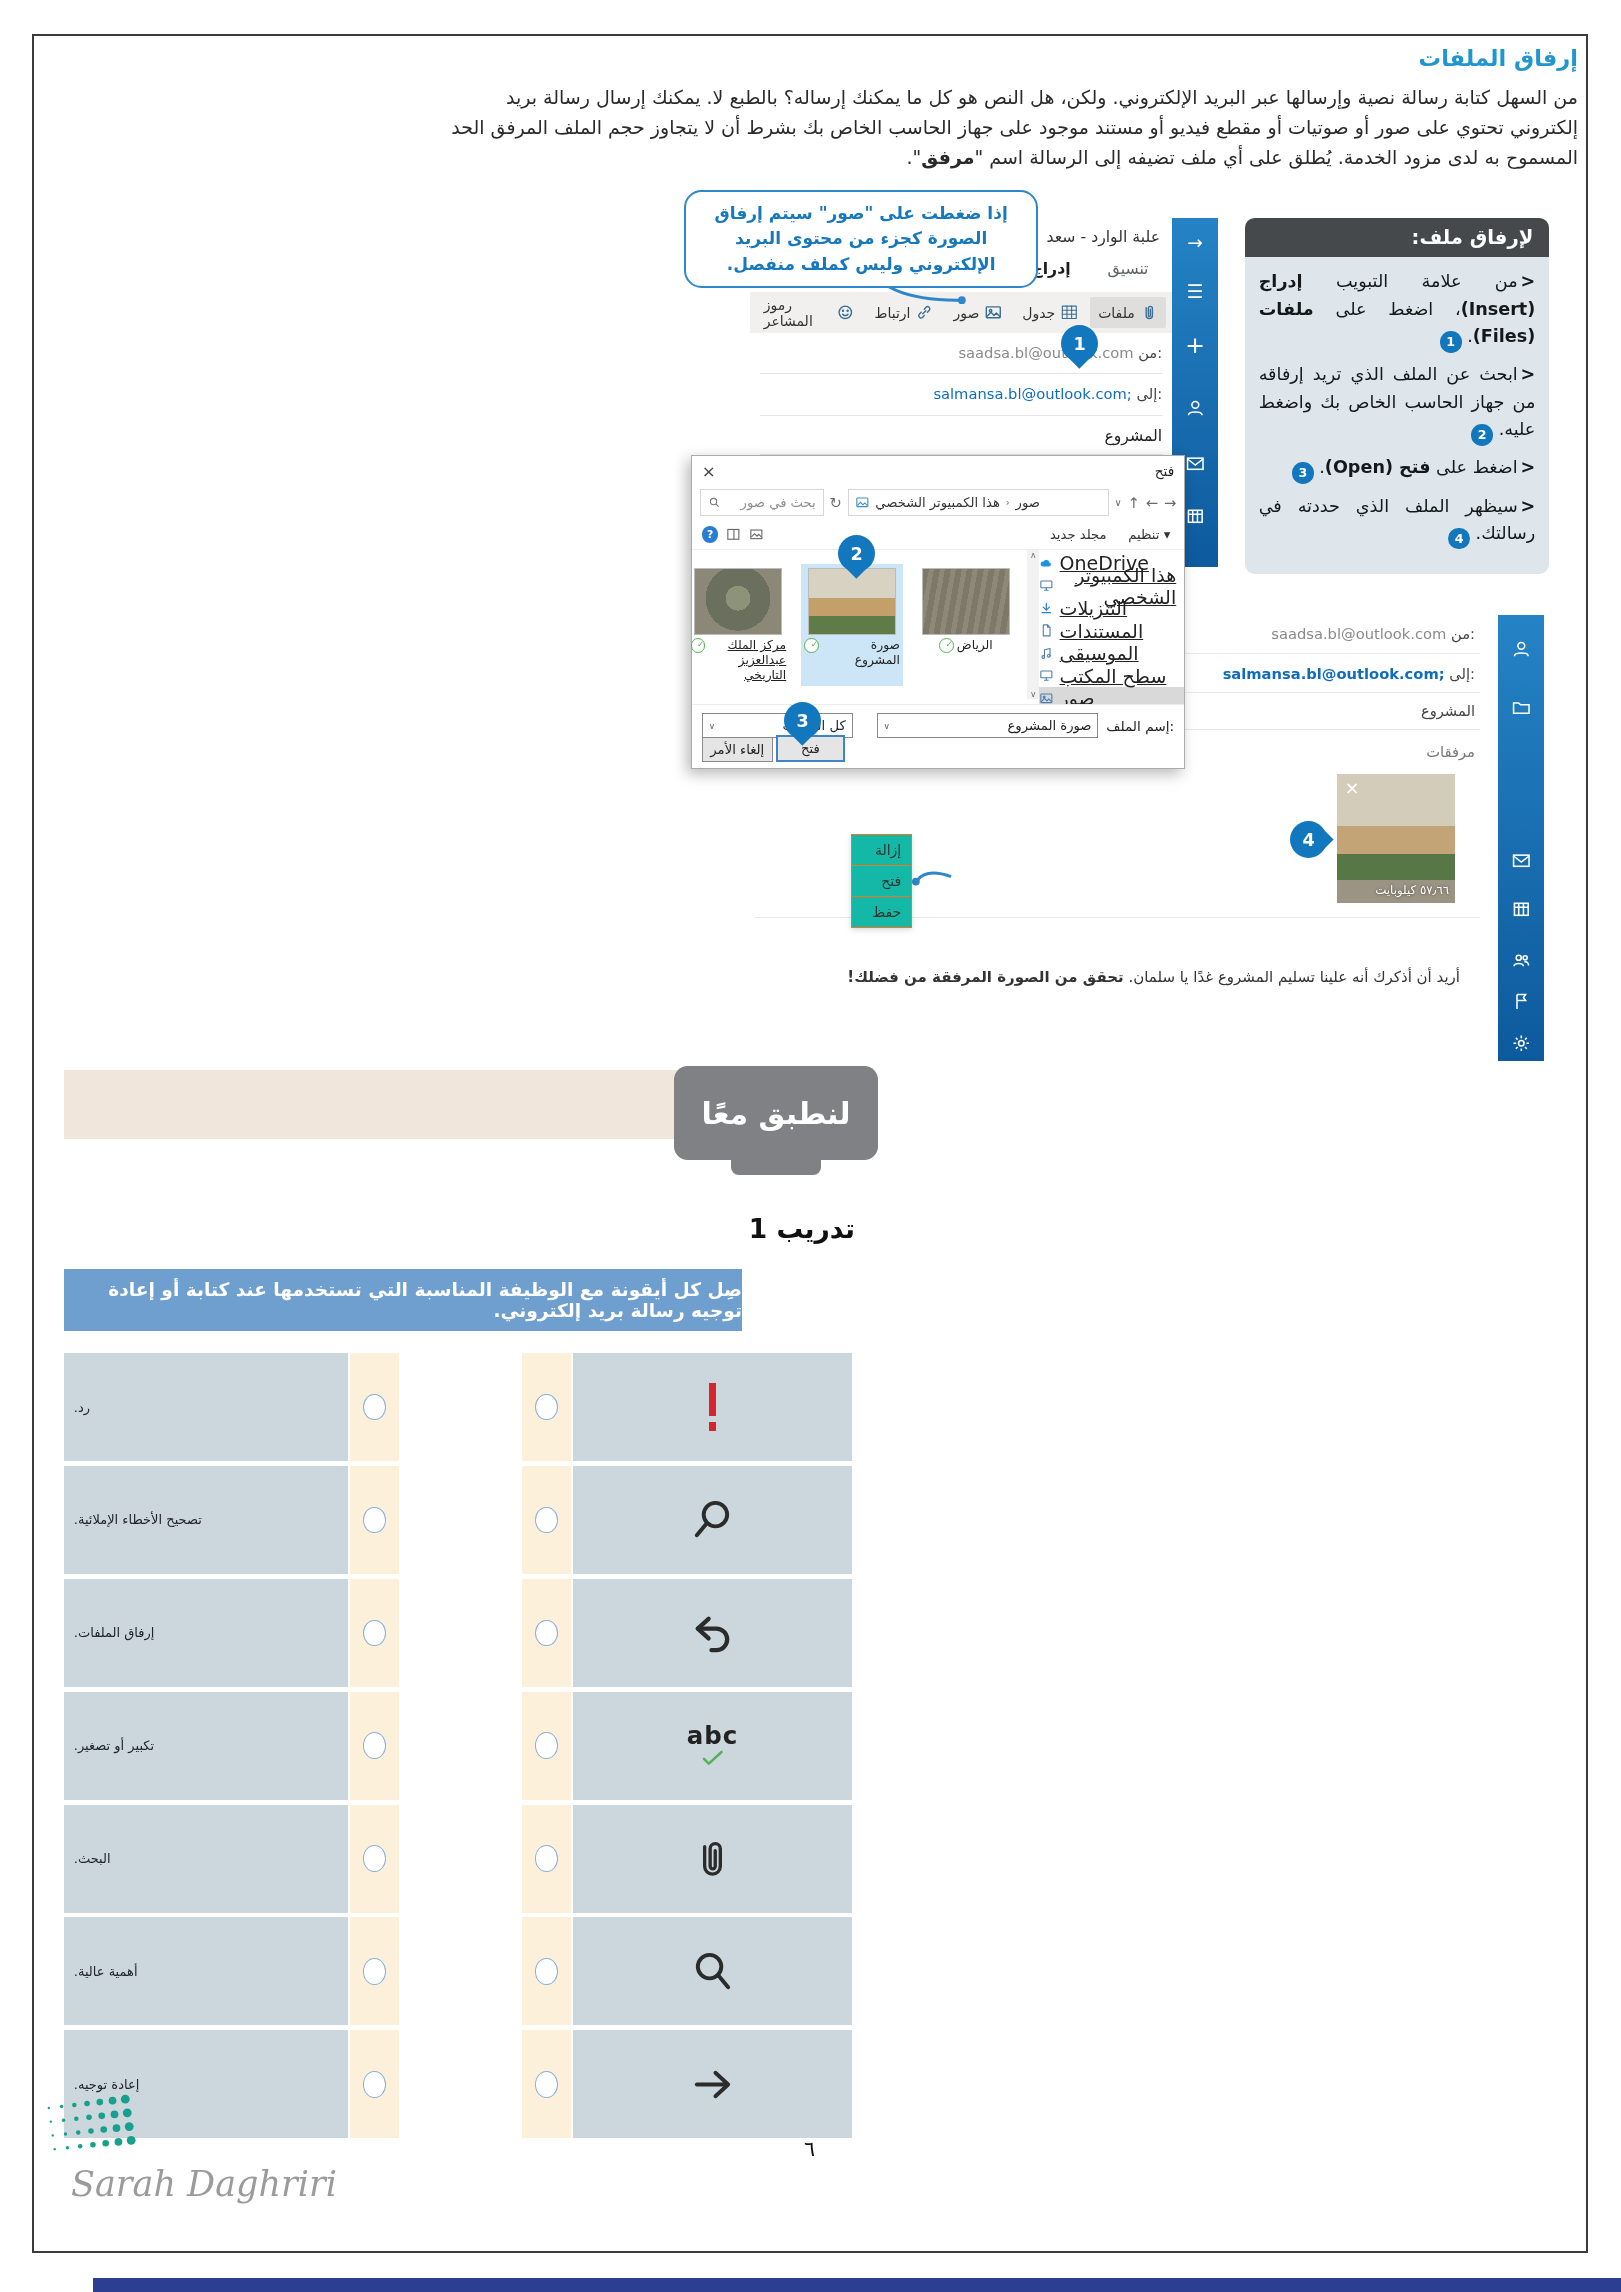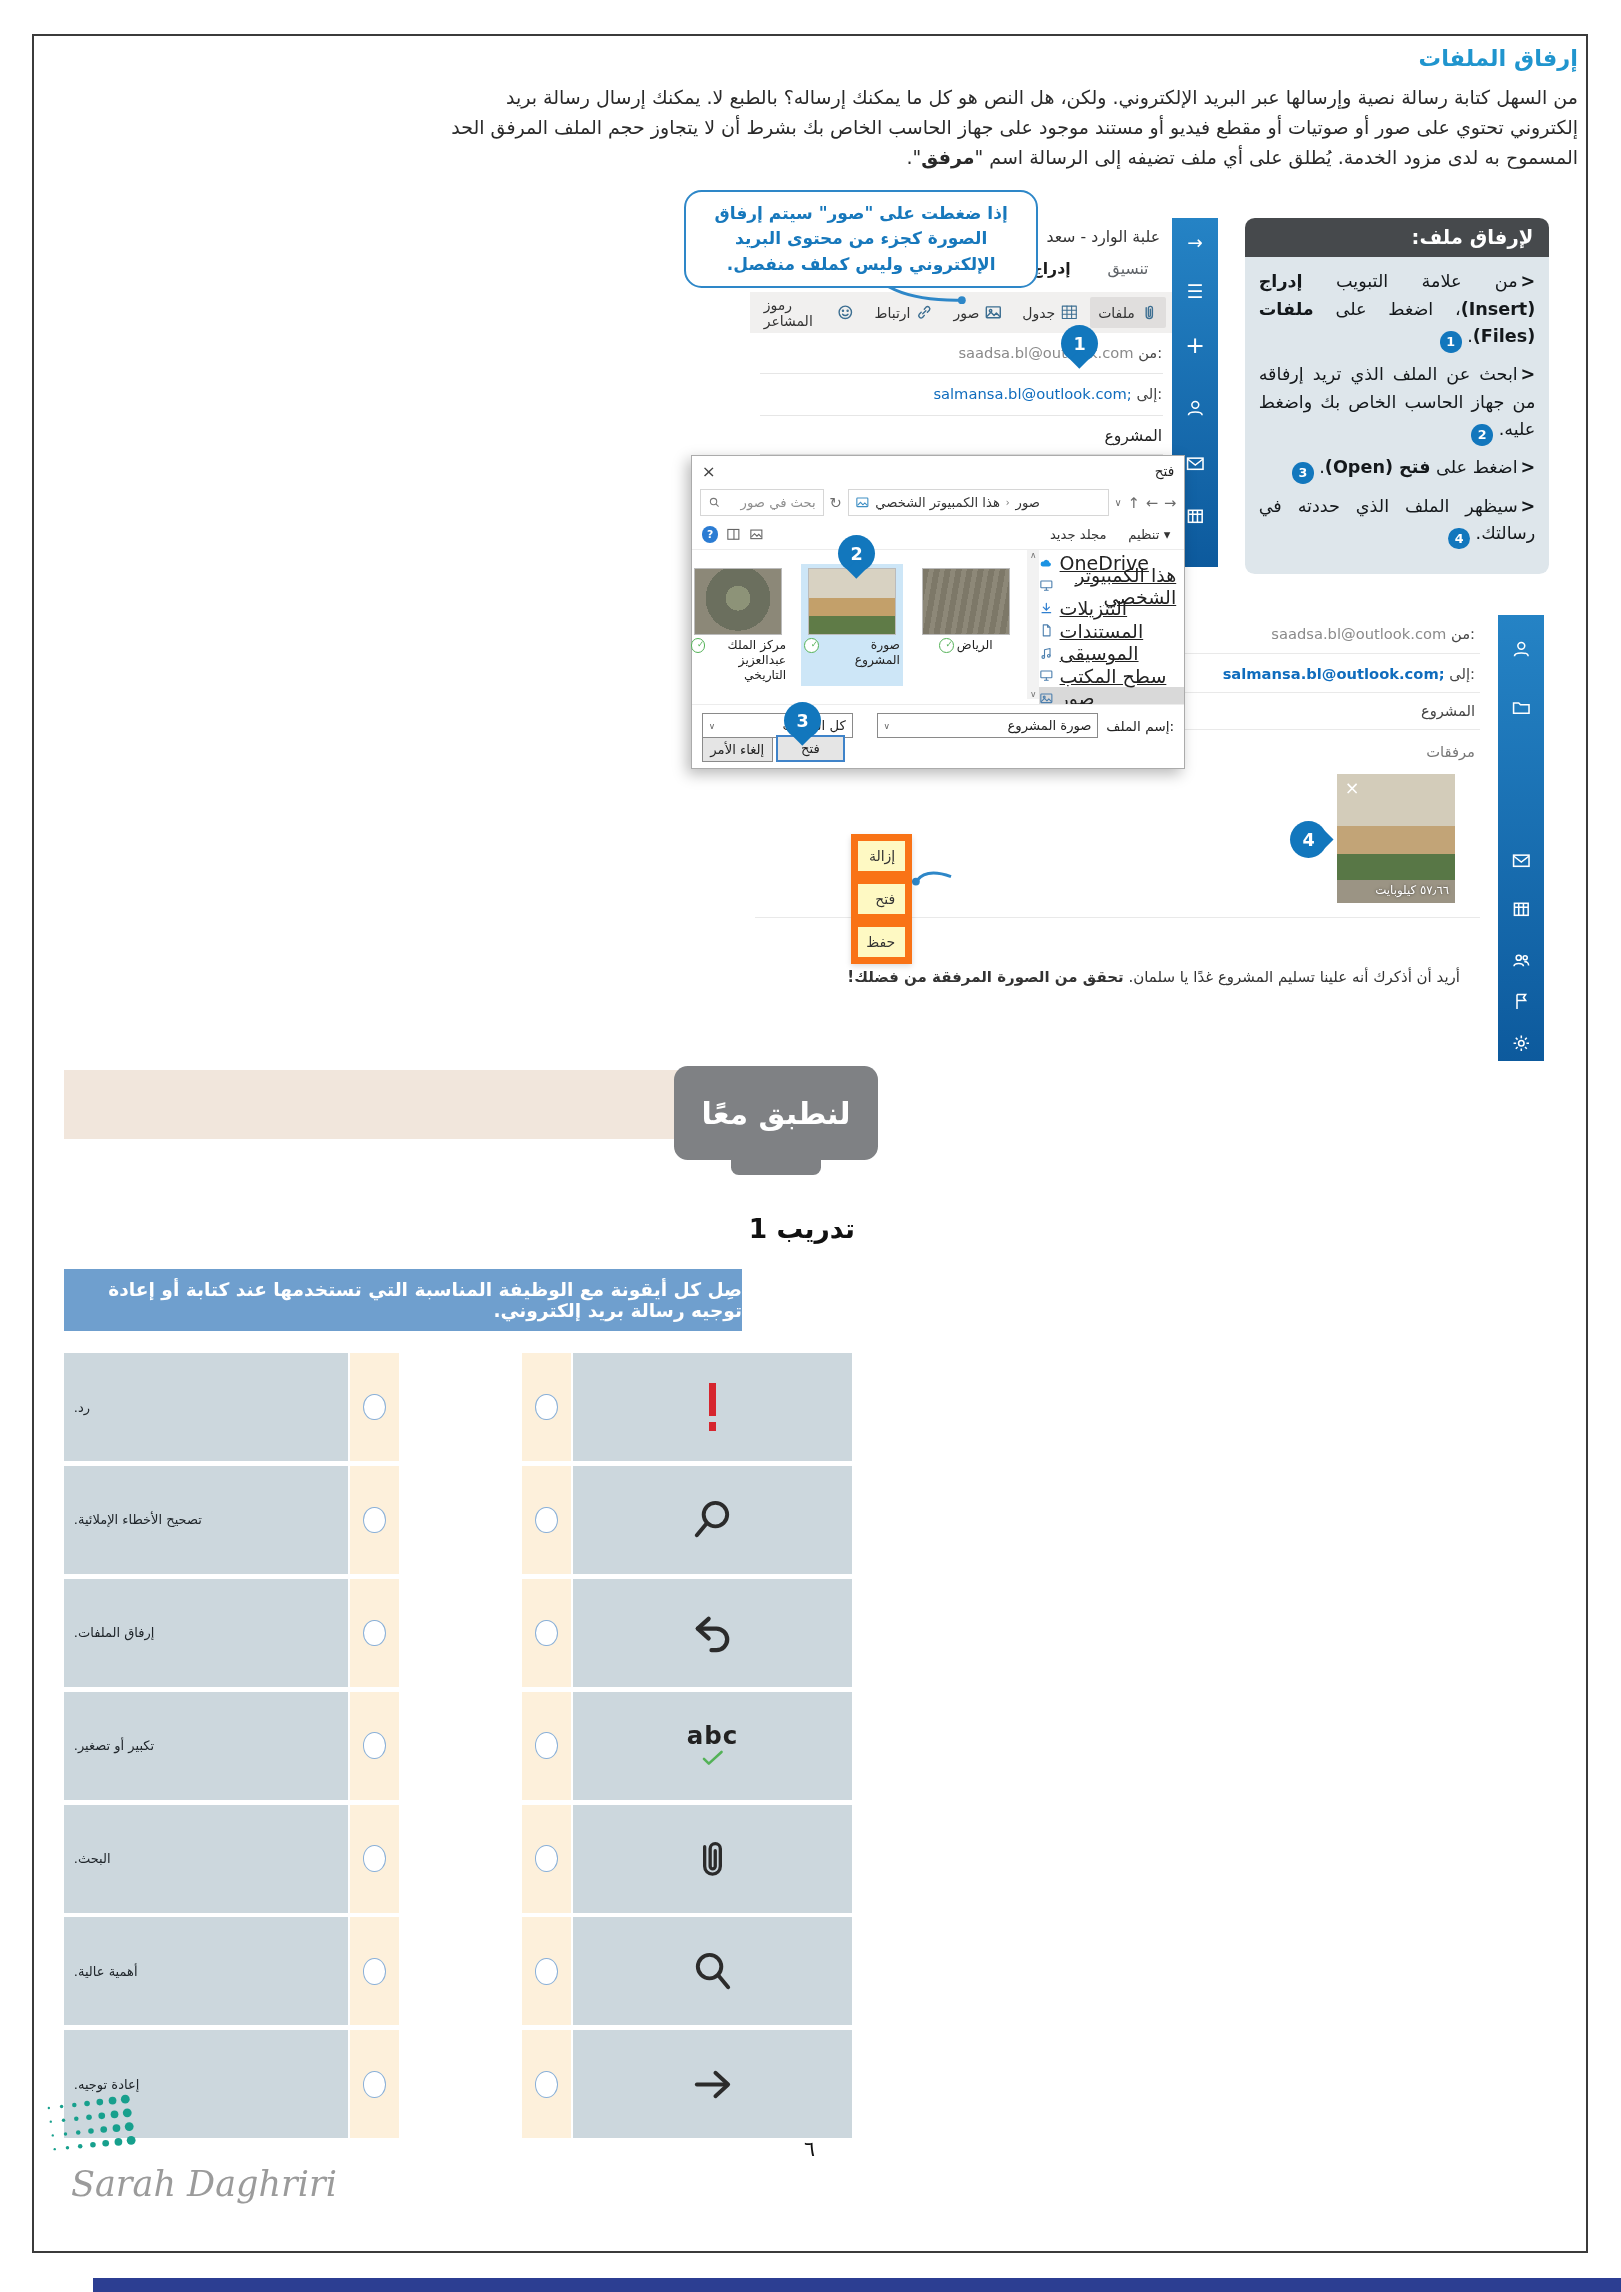--- a/index.html
+++ b/index.html
@@ -105,21 +105,21 @@
   
   .bar2{left:1498px;top:615px;width:46px;height:446px;}
   .w2row{position:absolute;right:146px;display:flex;flex-direction:row-reverse;align-items:center;font-size:14.7px;color:#444;}
   .w2div{position:absolute;left:755px;width:725px;height:1px;background:#e9e9e9;}
   .attach{left:1337px;top:774px;width:118px;height:129px;z-index:20;
           background:linear-gradient(#d3ccba 0 40%,#c2a477 40% 62%,#587746 62% 82%,#9b9484 82%);}
   .attach .x{position:absolute;left:7.8px;top:3.9px;color:#fff;font-size:17.6px;}
   .attach .size{position:absolute;bottom:5.9px;right:5.9px;color:#fff;font-size:11.8px;text-shadow:0 0 2.9px rgba(0,0,0,.6);}
   .msg{right:161px;top:968px;width:745px;font-size:15px;color:#333;}
   .ctxmenu{left:851px;top:835px;width:61px;z-index:44;box-shadow:0 2px 5.9px rgba(0,0,0,.15);}
-  .citem{background:#fef9c3;border:7px solid #f97316;height:30px;display:flex;align-items:center;
+  .citem{background:#14b8a6;border:1px solid #f97316;height:30px;display:flex;align-items:center;
          justify-content:flex-end;padding:0 9.8px;font-size:14px;color:#333;margin-top:-1px;}
 
   
   .beige{left:64px;top:1070px;width:627px;height:69px;background:#f1e6dc;}
   .banner{left:674px;top:1066px;width:204px;height:94px;background:#7f8184;border-radius:13.7px;color:#fff;
           font-size:30px;font-weight:bold;display:flex;align-items:center;justify-content:center;z-index:2;}
   .bannertab{left:731px;top:1159px;width:90px;height:15.7px;background:#7f8184;border-radius:0 0 7.8px 7.8px;}
   .exercise{right:766px;top:1213px;font-size:26.5px;font-weight:bold;color:#111;}
   .instr{left:64px;top:1269px;width:678px;height:62px;background:#6f9fce;color:#fff;font-weight:bold;
          font-size:18.6px;display:flex;align-items:center;justify-content:center;}
@@ -399,21 +399,21 @@
             <div class="thumbimg t-proj"></div>
             <div class="flabel rtl">
               <span class="gcheck">✓</span>
               <span style="max-width: 78px;">صورة المشروع</span>
             </div>
           </div>
           <div class="file">
             <div class="thumbimg t-hist"></div>
             <div class="flabel rtl">
               <span class="gcheck">✓</span>
-              <span style="max-width: 78px;">مركز الملك عبدالعزيز التاريخي</span>
+              <span style="max-width: 78px; text-decoration: underline;">مركز الملك عبدالعزيز التاريخي</span>
             </div>
           </div>
         </div>
     </div>
     <div class="dlg-foot">
       <div class="fname">
         <span>إسم الملف:</span>
         <div class="inputbox">
           <span>صورة المشروع</span>
           <span style="font-size:8.8px;color:#666">∨</span>

